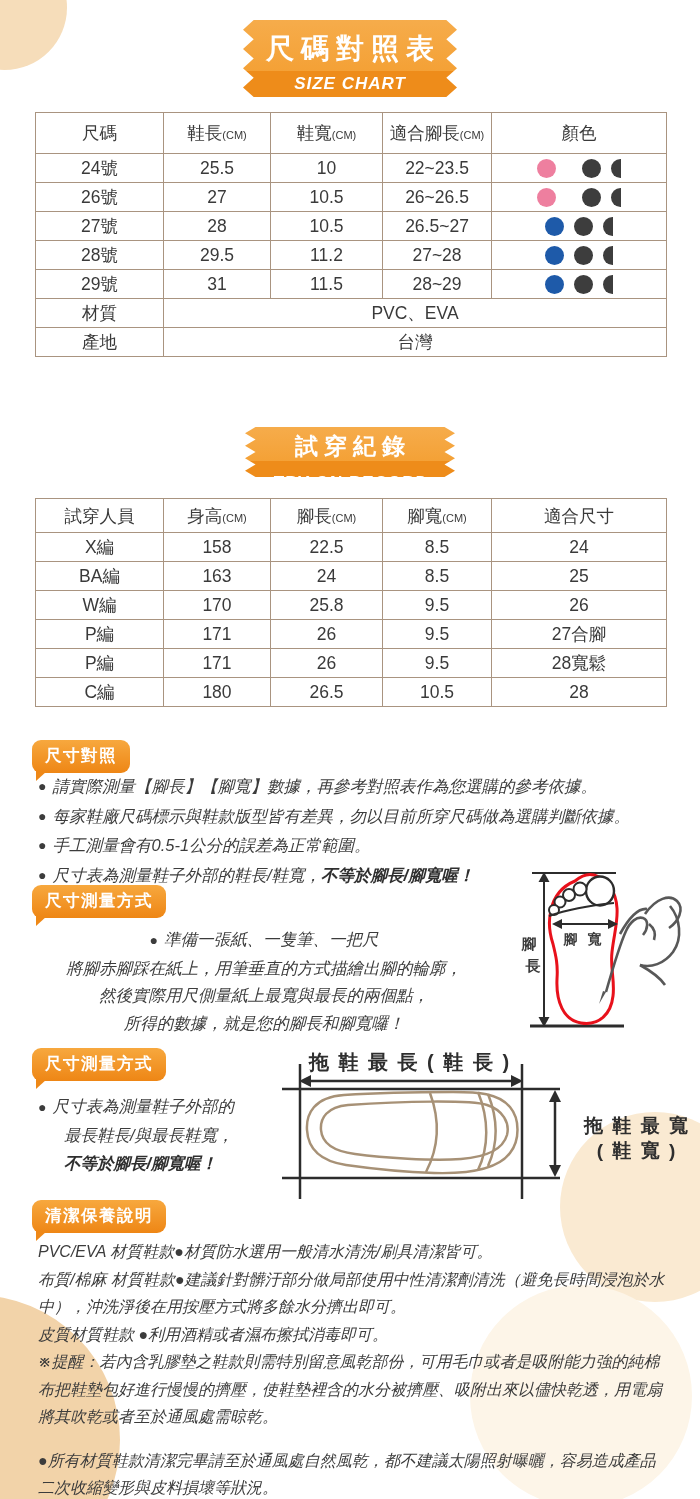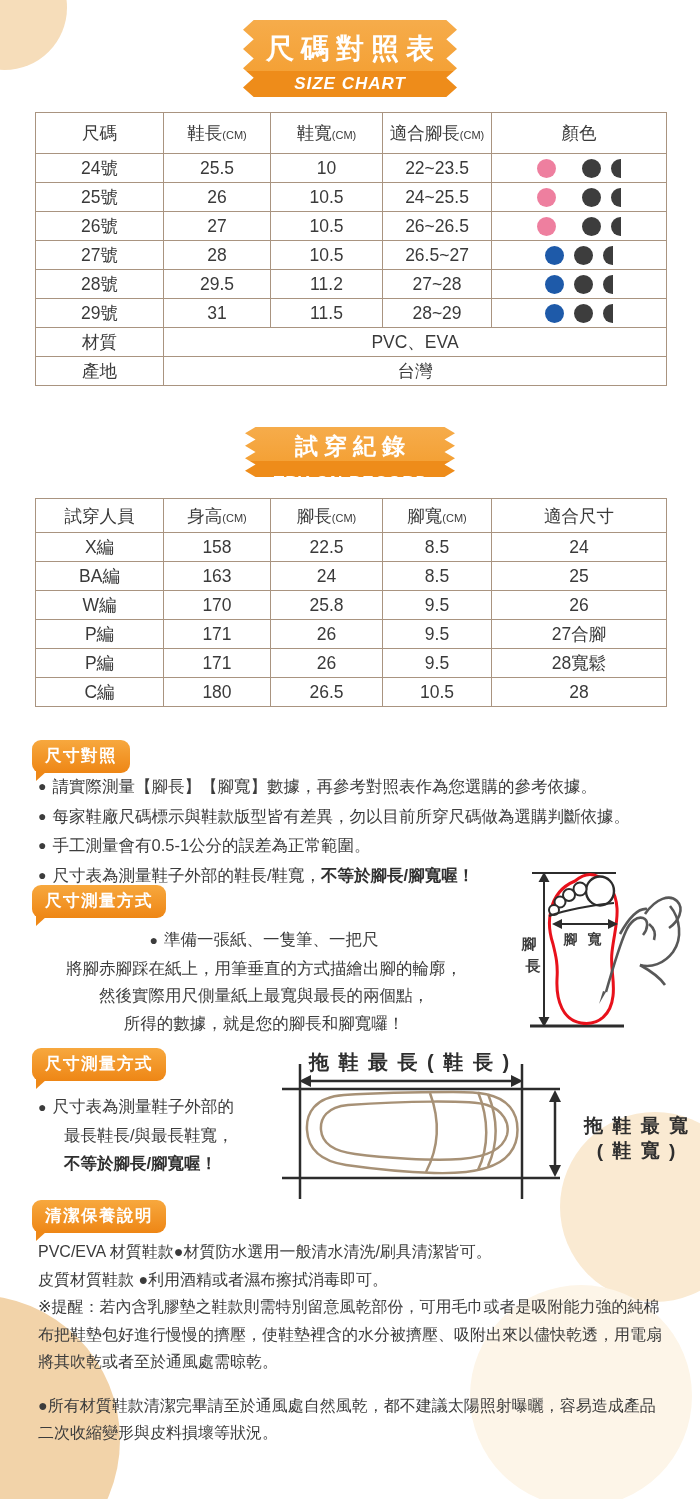--- a/index.html
+++ b/index.html
@@ -39,21 +39,21 @@
   .dot{width:19px;height:19px;border-radius:50%;display:inline-block;}
   .dot.half{width:10px;border-radius:10px 0 0 10px;}
   .dots.wide-first .dot:first-child{margin-right:16px;}
   
   .bubble{position:absolute;left:32px;color:#fff;font-weight:bold;font-size:16.5px;
     letter-spacing:1.5px;padding:5px 13px 6px 13px;border-radius:9px;
     background:linear-gradient(180deg,#f7a83e,#ee8615);}
   .bubble::after{content:"";position:absolute;left:4px;bottom:-8px;width:0;height:0;
     border-style:solid;border-width:10px 11px 0 0;border-color:#ee8817 transparent transparent transparent;}
   
-  .txt{position:absolute;font-size:16.5px;color:#3c3c3c;}
+  .txt{position:absolute;font-size:16.5px;color:#3c3c3c;font-style:italic;}
   .bullets{line-height:28.6px;}
   .bullets .b{margin-right:6px;font-size:14px;position:relative;top:-1px;}
   .bold{font-weight:bold;color:#2f2f2f;}
   .care{line-height:27.5px;font-size:16px;width:630px;}
   .care p{margin:0;}
   .care p.gap{margin-top:16px;}
   svg text{font-family:"Liberation Sans","DejaVu Sans",sans-serif;}
 </style>
 </head>
 <body>
@@ -84,33 +84,20 @@
       <td><span>鞋長</span><span class="unit">(CM)</span></td>
       <td><span>鞋寬</span><span class="unit">(CM)</span></td>
       <td><span>適合腳長</span><span class="unit">(CM)</span></td>
       <td><span>顏色</span><span class="unit"></span></td>
     </tr>
     <tr class="drow">
       <td>24號</td>
       <td>25.5</td>
       <td>10</td>
       <td>22~23.5</td>
-      <td>
-            <div class="dots wide-first">
-              <span class="dot" style="background: rgb(238, 127, 159);"></span>
-              <span class="dot" style="background: rgb(61, 61, 61);"></span>
-              <span class="dot half" style="background: rgb(61, 61, 61);"></span>
-            </div>
-          </td>
-    </tr>
-    <tr class="drow">
-      <td>25號</td>
-      <td>26</td>
-      <td>10.5</td>
-      <td>24~25.5</td>
       <td>
             <div class="dots wide-first">
               <span class="dot" style="background: rgb(238, 127, 159);"></span>
               <span class="dot" style="background: rgb(61, 61, 61);"></span>
               <span class="dot half" style="background: rgb(61, 61, 61);"></span>
             </div>
           </td>
     </tr>
     <tr class="drow">
       <td>26號</td>
@@ -313,18 +300,19 @@
     <line x1="273" y1="55" x2="273" y2="128" stroke="#2c2c2c" stroke-width="2.5"></line>
     <path d="M273 48 l-6 12 h12 z" fill="#2c2c2c"></path>
     <path d="M273 135 l-6 -12 h12 z" fill="#2c2c2c"></path>
     <text x="355" y="90" font-size="19" font-weight="bold" fill="#2e2e2e" text-anchor="middle" letter-spacing="2">拖 鞋 最 寬</text>
     <text x="355" y="115" font-size="19" font-weight="bold" fill="#2e2e2e" text-anchor="middle" letter-spacing="2">( 鞋 寬 )</text>
   </svg>
 
   <div class="bubble" style="top:1200px;text-align:center;">清潔保養說明</div>
   <div class="txt care" style="left:38px;top:1238px;">
     <p>PVC/EVA 材質鞋款●材質防水選用一般清水清洗/刷具清潔皆可。</p>
+    <p>布質/棉麻 材質鞋款●建議針對髒汙部分做局部使用中性清潔劑清洗（避免長時間浸泡於水中），沖洗淨後在用按壓方式將多餘水分擠出即可。</p>
     <p>皮質材質鞋款 ●利用酒精或者濕布擦拭消毒即可。</p>
     <p>※提醒：若內含乳膠墊之鞋款則需特別留意風乾部份，可用毛巾或者是吸附能力強的純棉布把鞋墊包好進行慢慢的擠壓，使鞋墊裡含的水分被擠壓、吸附出來以儘快乾透，用電扇將其吹乾或者至於通風處需晾乾。</p>
     <p class="gap">●所有材質鞋款清潔完畢請至於通風處自然風乾，都不建議太陽照射曝曬，容易造成產品二次收縮變形與皮料損壞等狀況。</p>
   </div>
 
 </div>
 
 </body></html>

